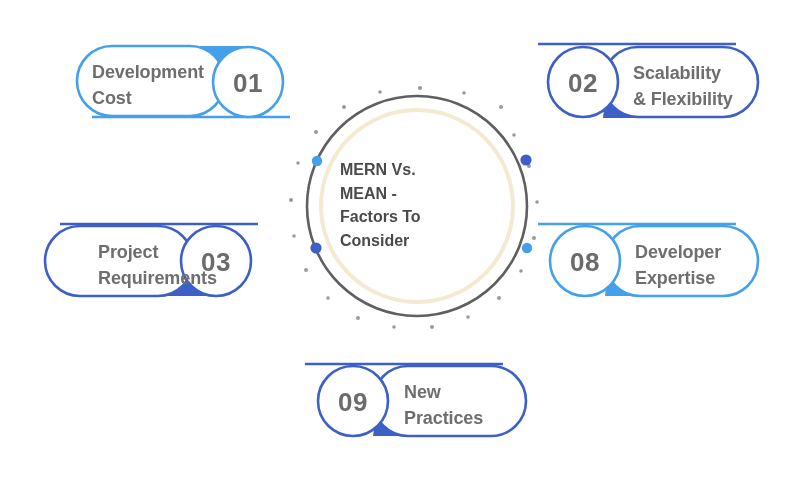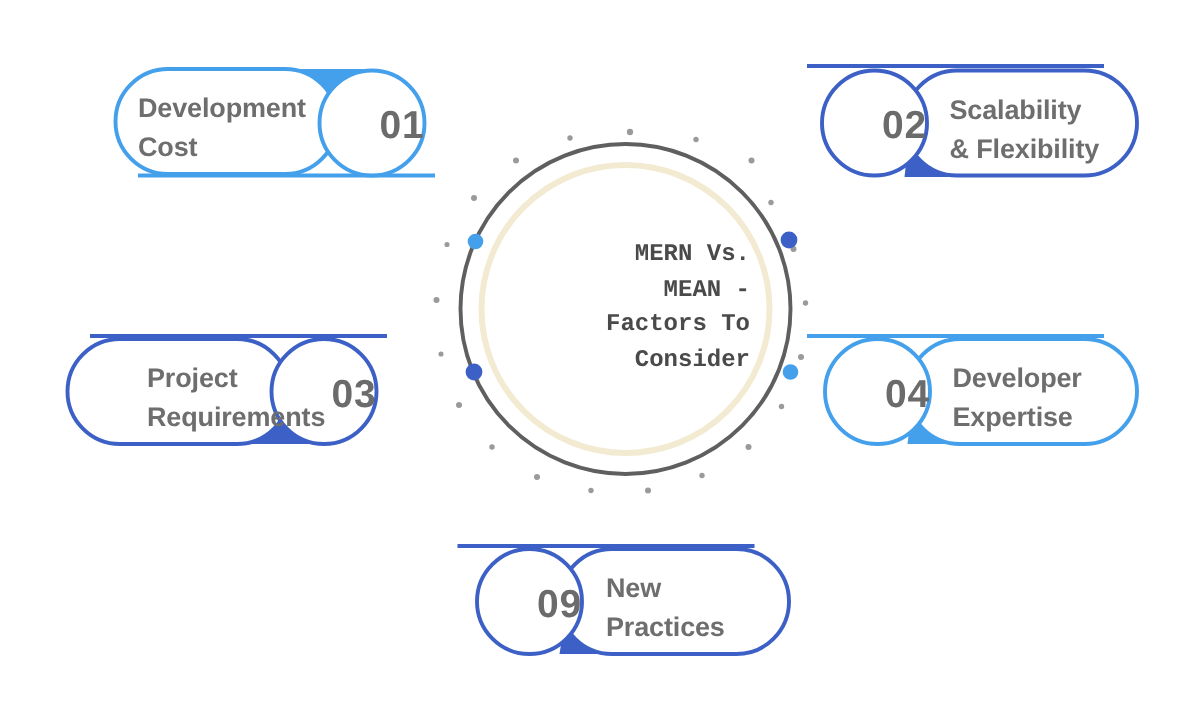--- a/index.html
+++ b/index.html
@@ -35,30 +35,30 @@
     white-space: pre-line;
     letter-spacing: -0.1px;
   }
   .num {
     position: absolute;
     font-family: "Liberation Sans", sans-serif;
     font-size: 26px;
     font-weight: 700;
     color: #6b6b6b;
     letter-spacing: 0.5px;
-    text-align: right;
+    text-align: center;
     width: 70px;
   }
   #center-text {
     position: absolute;
     left: 340px;
     top: 158px;
     width: 160px;
-    text-align: right;
-    font-family: Liberation Mono, monospace;
+    text-align: left;
+    font-family: Liberation Sans, sans-serif;
     font-size: 16px;
     font-weight: 700;
     color: #4a4a4a;
     line-height: 1.47;
     white-space: pre-line;
   }
 </style>
 </head>
 <body>
 
@@ -151,19 +151,19 @@
   <div class="lbl" style="left:633px; top:61px;">Scalability
 &amp; Flexibility</div>
   <div class="num" style="left:548px; top:68px;">02</div>
 
   <div class="lbl" style="left:70px;  top:240px;margin-left:28px;">Project
 Requirements</div>
   <div class="num" style="left:181px; top:247px;">03</div>
 
   <div class="lbl" style="left:635px; top:240px;">Developer
 Expertise</div>
-  <div class="num" style="left:550px; top:247px;">04</div>
+  <div class="num" style="left:550px; top:247px;">08</div>
 
   <div class="lbl" style="left:404px; top:380px;">New
 Practices</div>
   <div class="num" style="left:318px; top:387px;">09</div>
 
 </div>
 
 </body></html>

